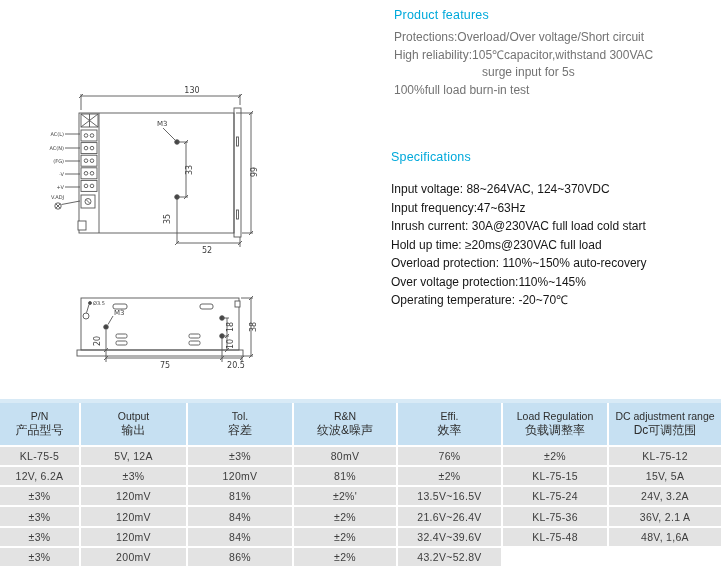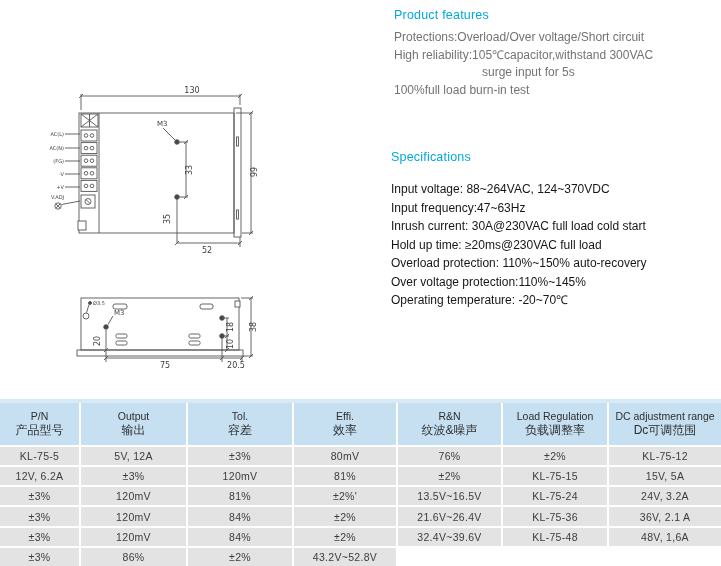--- a/index.html
+++ b/index.html
@@ -253,26 +253,26 @@
       </div>
       <div class="th">
         <div class="th-en">Output</div>
         <div class="th-zh">输出</div>
       </div>
       <div class="th">
         <div class="th-en">Tol.</div>
         <div class="th-zh">容差</div>
       </div>
       <div class="th">
+        <div class="th-en">R&amp;N</div>
+        <div class="th-zh">纹波&amp;噪声</div>
+      </div>
+      <div class="th">
         <div class="th-en">Effi.</div>
         <div class="th-zh">效率</div>
-      </div>
-      <div class="th">
-        <div class="th-en">R&amp;N</div>
-        <div class="th-zh">纹波&amp;噪声</div>
       </div>
       <div class="th">
         <div class="th-en">Load Regulation</div>
         <div class="th-zh">负载调整率</div>
       </div>
       <div class="th">
         <div class="th-en">DC adjustment range</div>
         <div class="th-zh">Dc可调范围</div>
       </div>
 
@@ -310,19 +310,20 @@
       <div class="td">36V, 2.1 A</div>
       <div class="td">±3%</div>
       <div class="td">120mV</div>
       <div class="td">84%</div>
       <div class="td">±2%</div>
       <div class="td">32.4V~39.6V</div>
 
       <div class="td">KL-75-48</div>
       <div class="td">48V, 1,6A</div>
       <div class="td">±3%</div>
+      <div class="td">200mV</div>
       <div class="td">86%</div>
       <div class="td">±2%</div>
       <div class="td">43.2V~52.8V</div>
     </div>
   </div>
 
 </div>
 
 </body></html>

